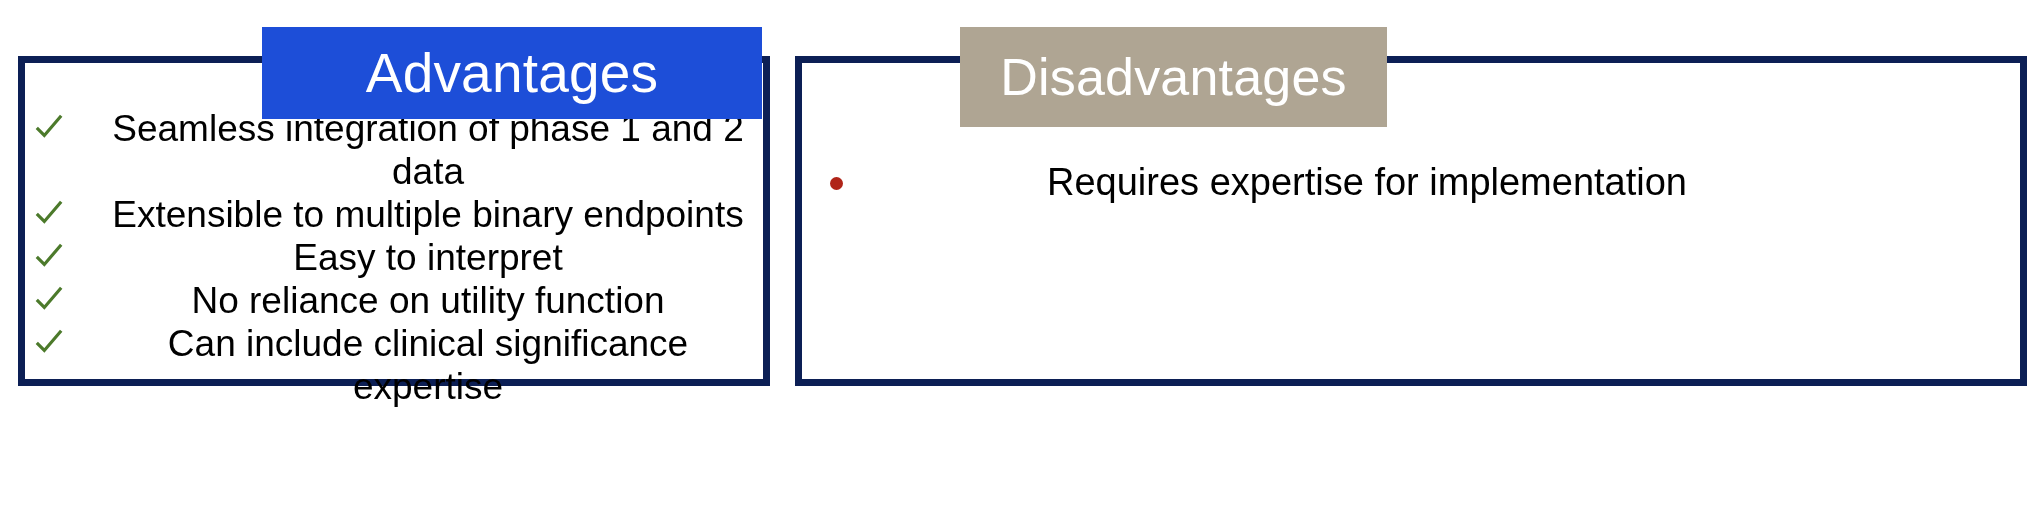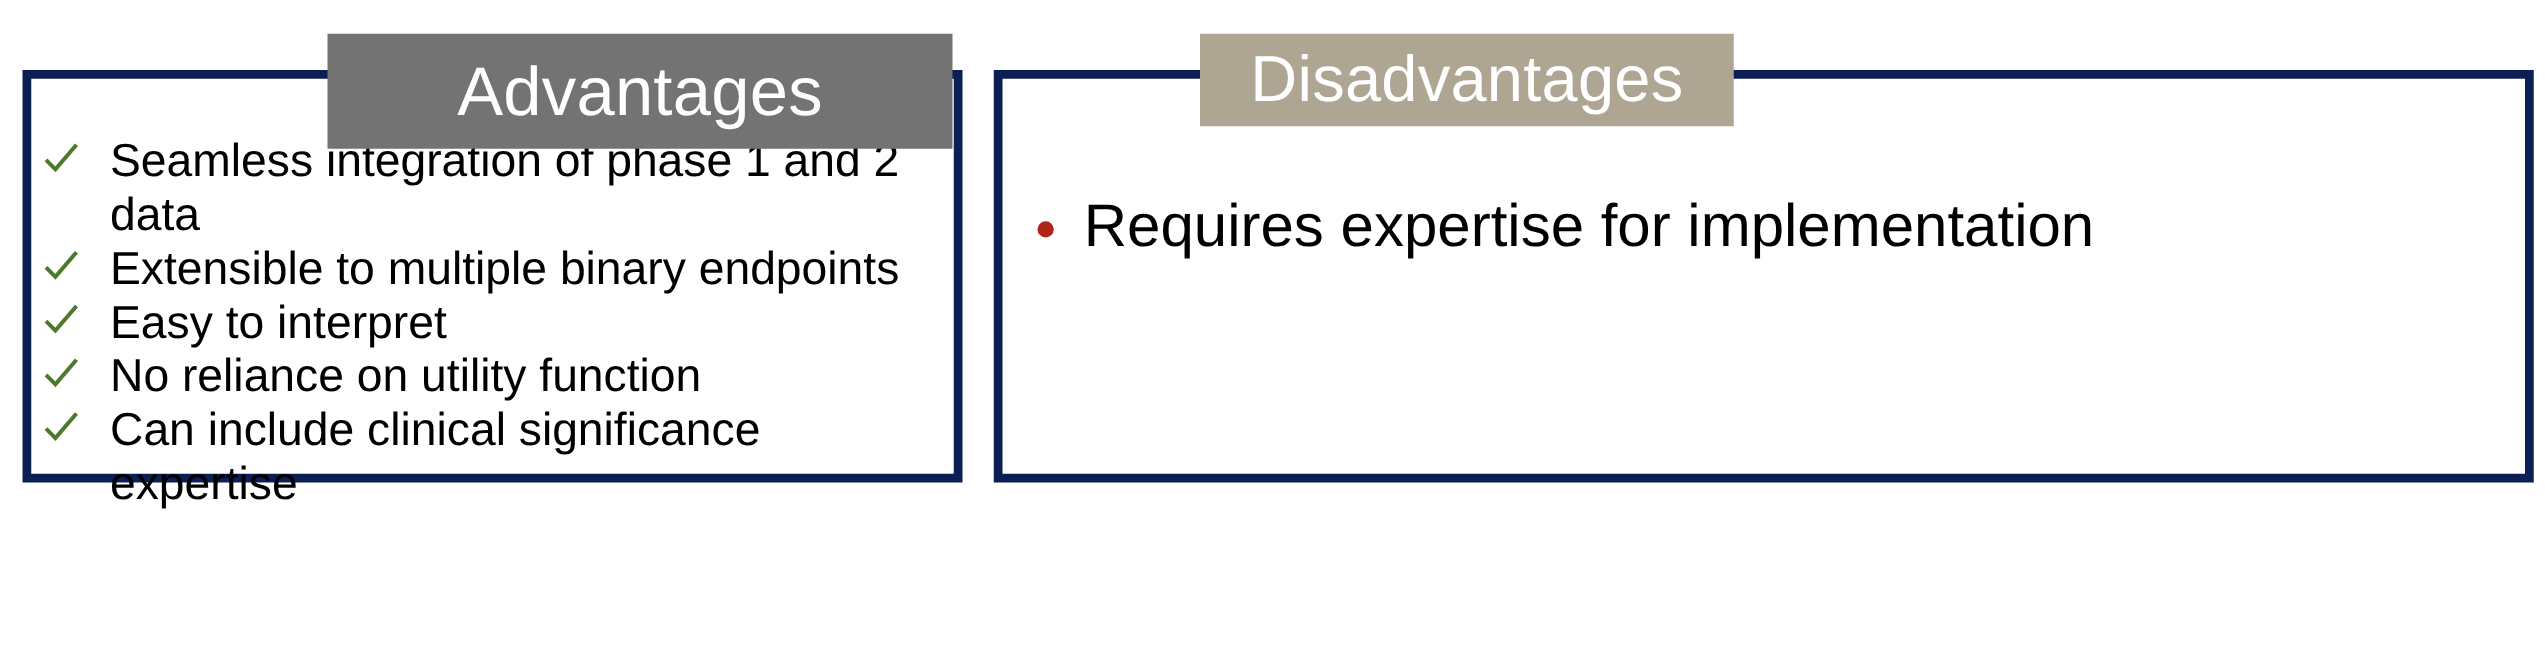--- a/index.html
+++ b/index.html
@@ -52,28 +52,28 @@
     letter-spacing: 0.2px;
     line-height: 1;
     white-space: nowrap;
     z-index: 5;
   }
   #header-advantages {
     left: 262px;
     top: 27px;
     width: 500px;
     height: 92px;
-    background: #737373;
+    background: #1d4ed8;
     font-size: 55px;
   }
   #header-disadvantages {
     left: 960px;
     top: 27px;
     width: 427px;
-    height: 74px;
+    height: 100px;
     background: #afa593;
     font-size: 52px;
   }
 
   
   .list {
     position: absolute;
     z-index: 2;
     margin: 0;
     padding: 0;
@@ -87,20 +87,21 @@
   #list-disadvantages {
     left: 805px;
     top: 158px;
     width: 1210px;
   }
 
   .li {
     display: flex;
     align-items: flex-start;
     color: #000000;
+    text-align: center;
   }
 
   
   #list-advantages .li {
     font-size: 37px;
     line-height: 43px;
     margin-bottom: 0px;
   }
   #list-advantages .marker {
     flex: 0 0 54px;
@@ -117,21 +118,21 @@
 
   
   .check-icon {
     display: block;
     width: 30px;
     height: 30px;
   }
 
   
   #list-disadvantages .li {
-    font-size: 48px;
+    font-size: 38px;
     line-height: 48px;
     margin-bottom: 2px;
   }
   #list-disadvantages .marker {
     flex: 0 0 62px;
     display: flex;
     align-items: flex-start;
     justify-content: center;
     padding-top: 19px;
   }

